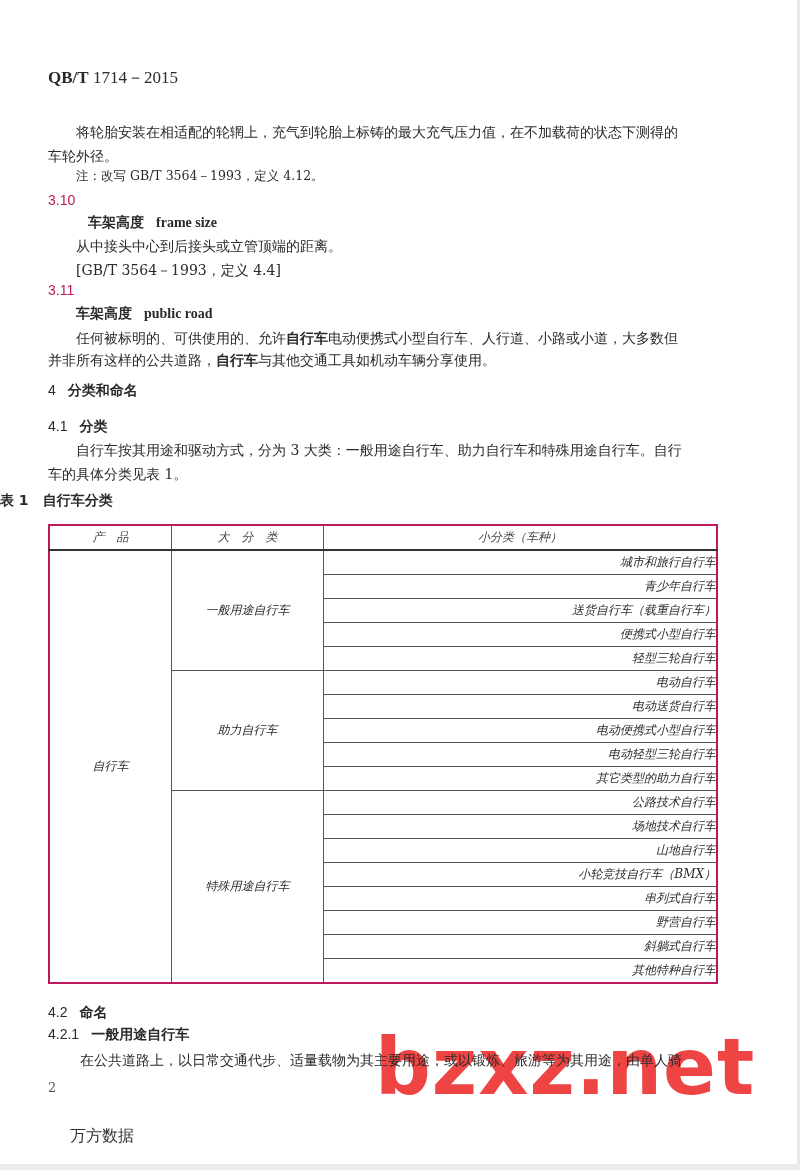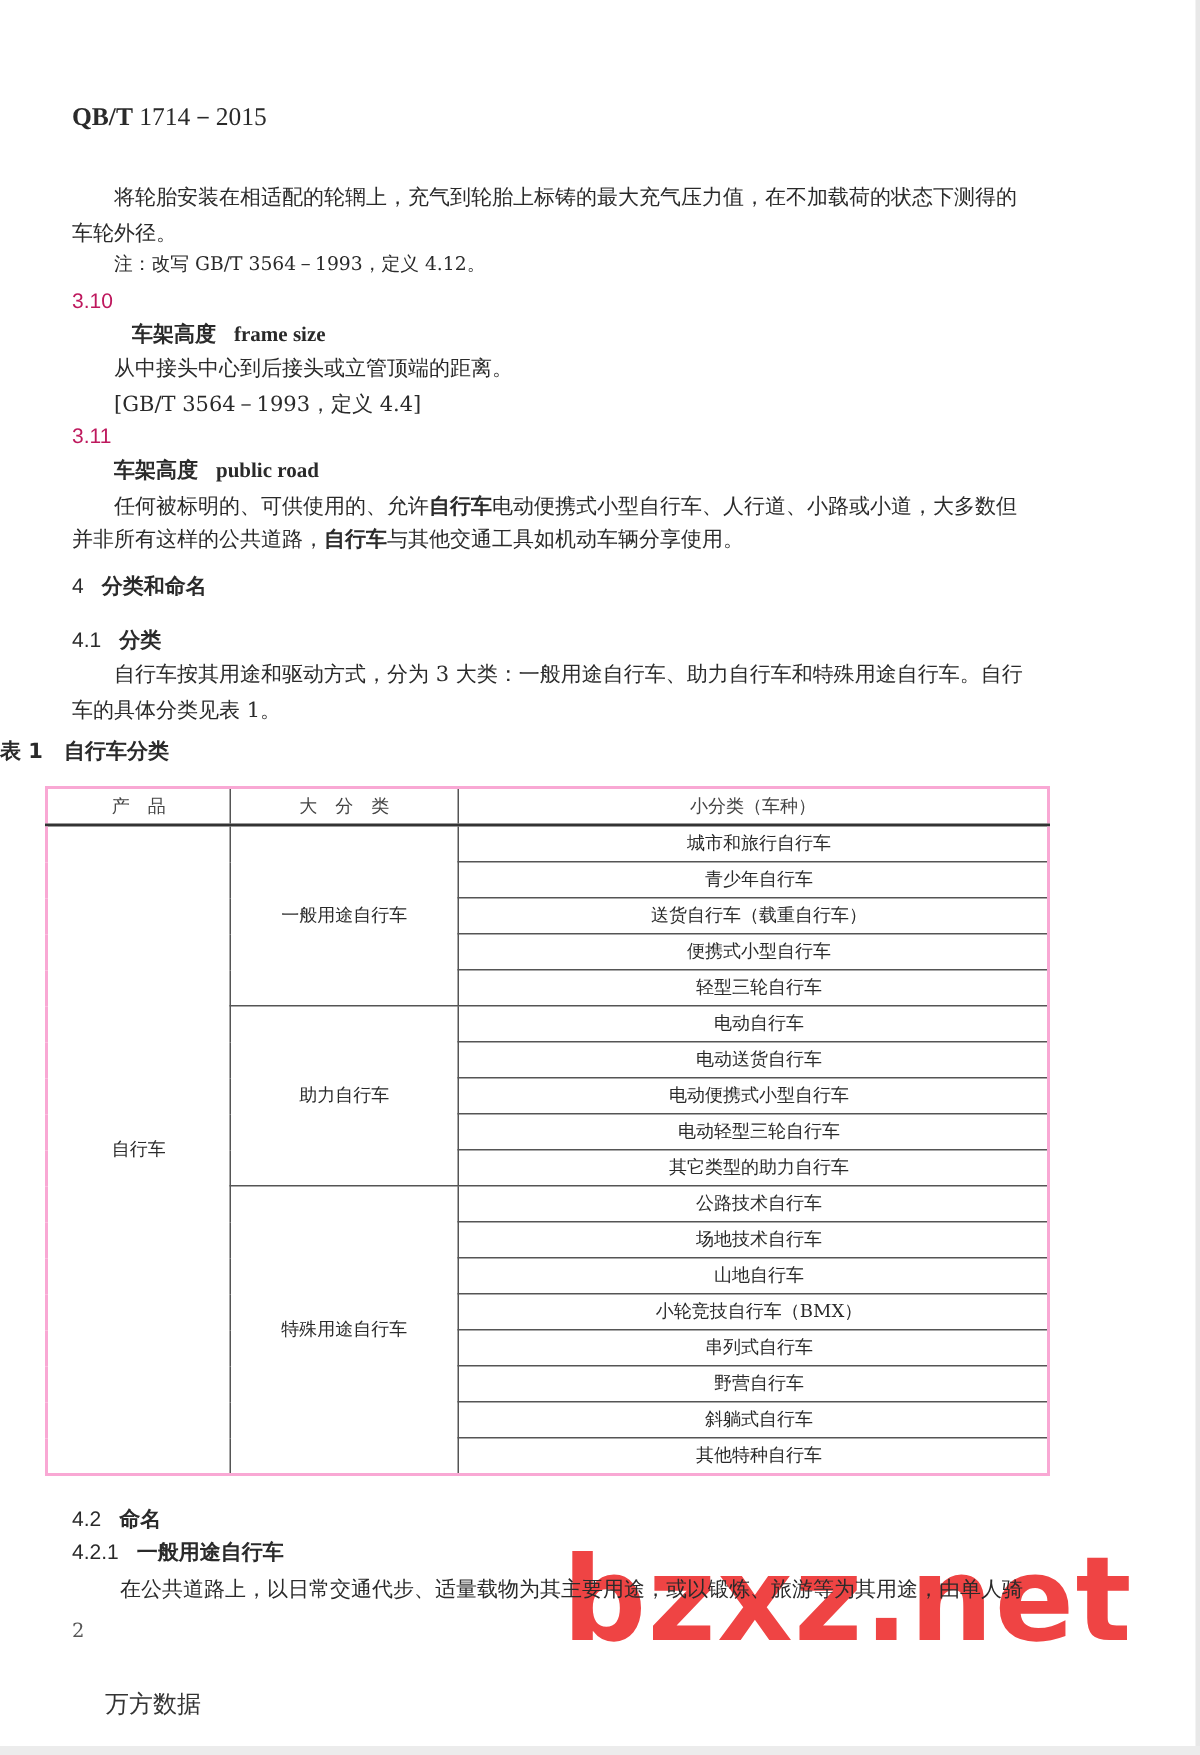--- a/index.html
+++ b/index.html
@@ -13,25 +13,25 @@
   .p { font-size:14px; line-height:20px; }
   .note { font-size:12.5px; }
   .num { font-family:"Liberation Sans",sans-serif; font-size:14px; color:#be185d; }
   .term { font-size:14px; font-weight:bold; font-family:"DejaVu Sans","Liberation Sans",sans-serif; }
   .term .en { font-family:"Liberation Serif",serif; font-weight:bold; margin-left:12px; }
   .heading { font-size:14px; font-weight:bold; font-family:"DejaVu Sans",sans-serif; }
   .heading .n { font-family:"Liberation Sans",sans-serif; font-weight:normal; margin-right:12px; }
   .bold-inline { font-weight:bold; font-family:"DejaVu Sans",sans-serif; }
   .caption { left:0; width:766px; top:492px; text-align:left; font-size:14px; font-weight:bold; font-family:"DejaVu Sans",sans-serif; }
   .caption span + span { margin-left:14px; }
-  table.cls { position:absolute; left:30px; top:524px; width:670px; border-collapse:collapse;
-              border:2px solid #f9a8d4; font-size:12px; }
+  table.cls { position:absolute; left:48px; top:524px; width:670px; border-collapse:collapse;
+              border:2px solid #be185d; font-size:12px;font-style:italic; }
   table.cls th, table.cls td { border:1px solid #555; height:23px; padding:0; }
   table.cls th { font-weight:normal; text-align:center; color:#444; border-bottom:2px solid #333; }
-  table.cls td.sub { text-align:center; padding-left:8px; }
+  table.cls td.sub { text-align:right; padding-left:8px; }
   table.cls td.center { text-align:center; vertical-align:middle; }
   .col1 { width:121px; } .col2 { width:151px; }
   .page-num { left:48px; top:1080px; font-size:13px; color:#555; }
   .footer-brand { left:70px; top:1126px; font-size:16px; font-family:"DejaVu Sans",sans-serif; color:#333;text-align:center; }
   .watermark { left:375px; top:1022px; font-size:78px; font-weight:bold; font-family:"DejaVu Sans",sans-serif;
                color:#ef4444; letter-spacing:1px; z-index:0; }
   .fg { z-index:1; }
 </style>
 </head>
 <body>

